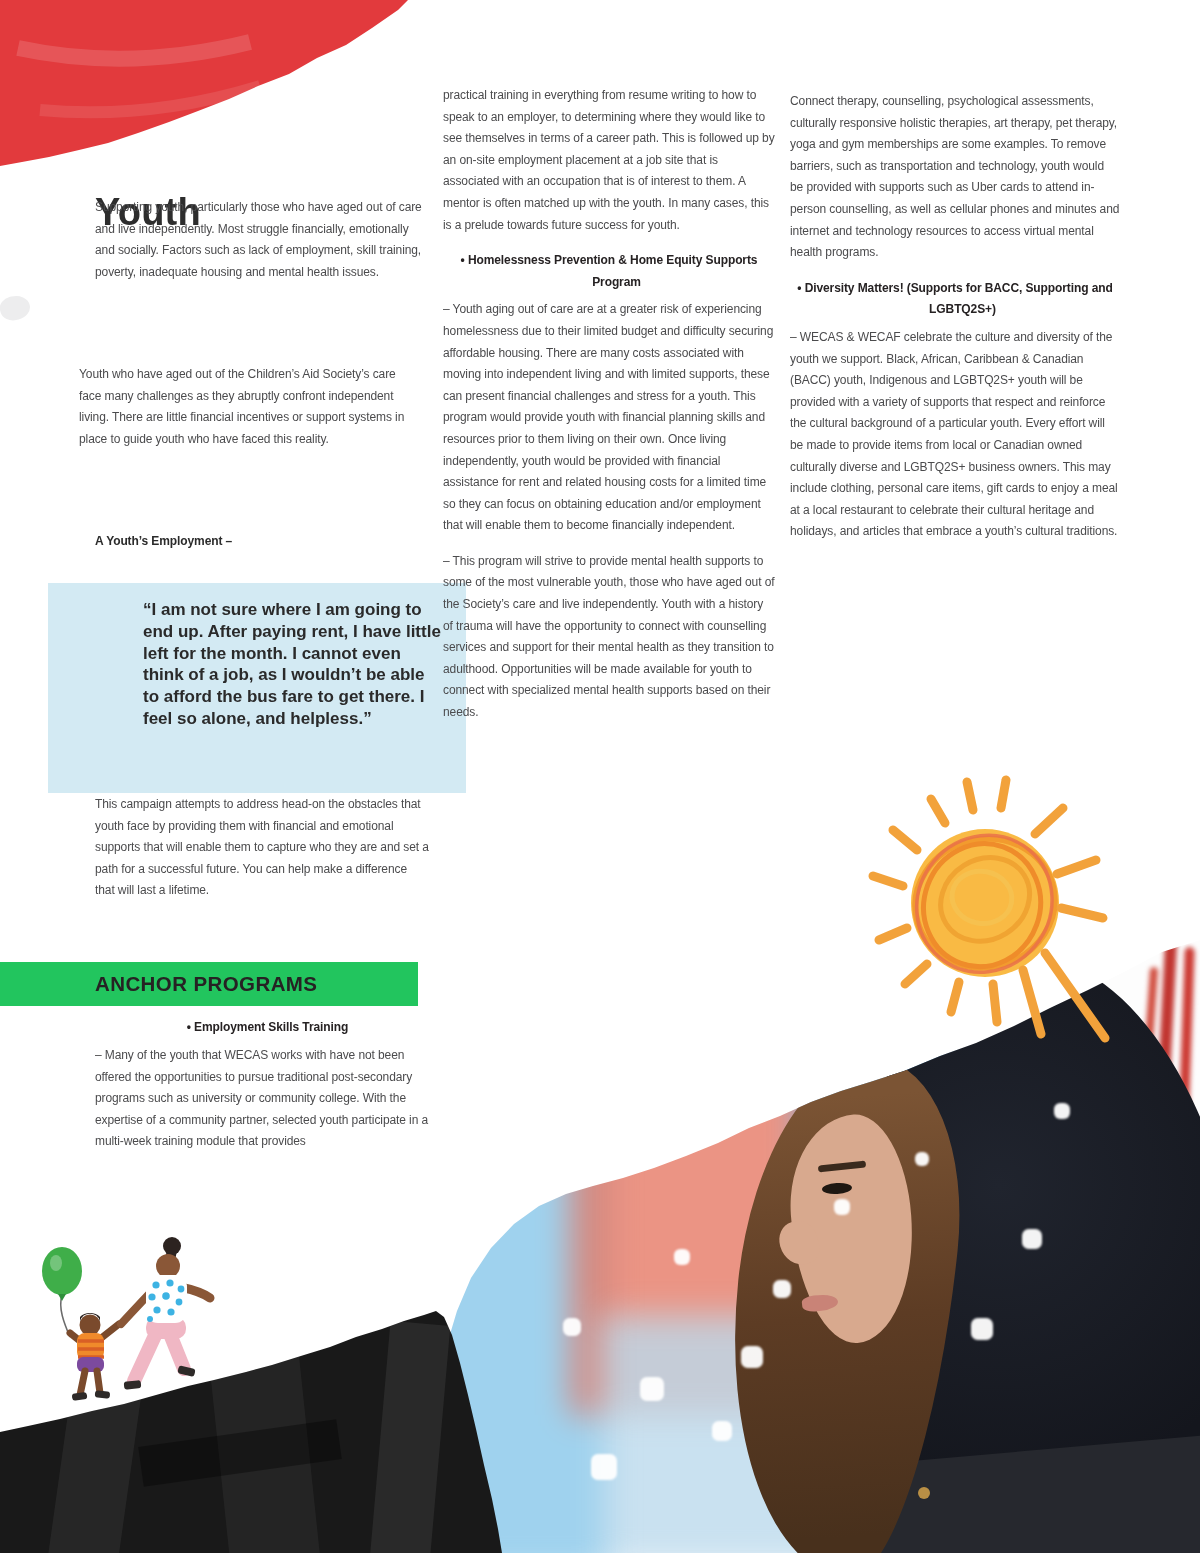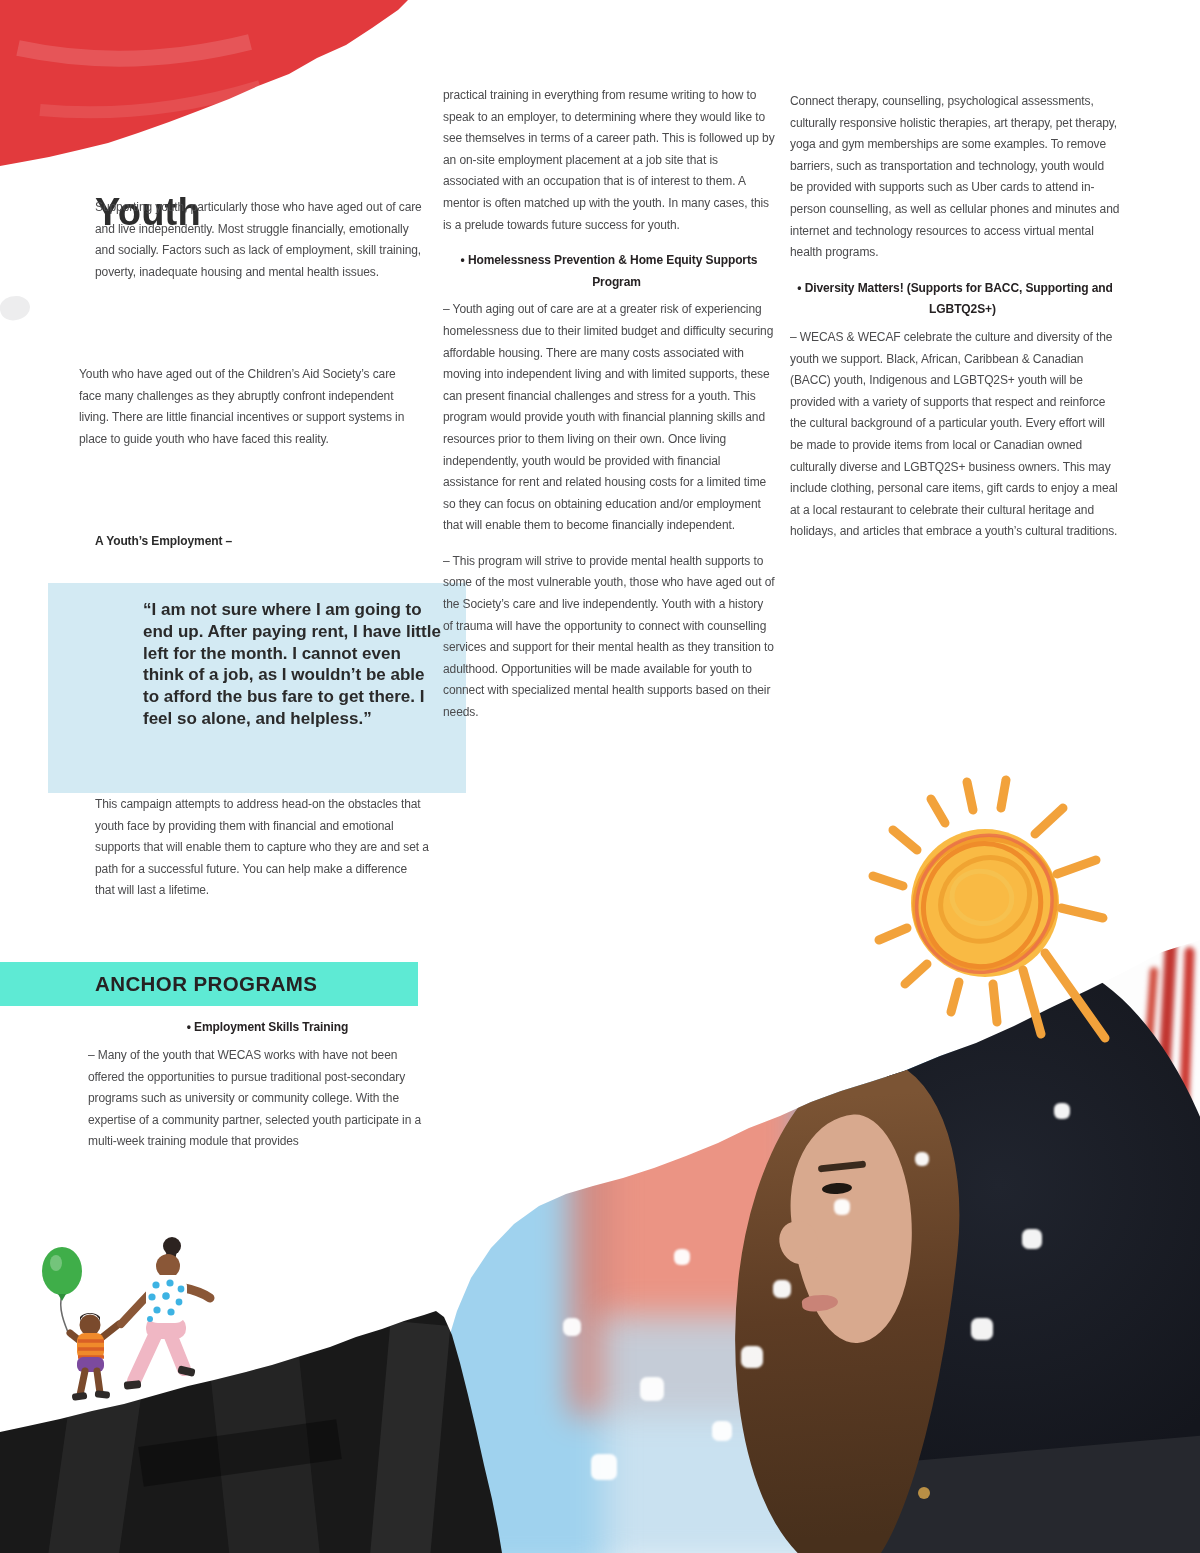--- a/index.html
+++ b/index.html
@@ -23,21 +23,21 @@
   .bold-label{font-weight:bold;color:#2b2b2b;}
   .quote-box{
     background:#d3eaf3;
     box-sizing:border-box;
     padding:16px 20px 16px 95px;
   }
   .quote-text{
     font-size:17px;line-height:21.8px;font-weight:bold;color:#2a2a2a;
   }
   .anchor-band{
-    background:#5eead4;
+    background:#22c55e;
     box-sizing:border-box;
     padding-left:95px;
     display:flex;align-items:center;
   }
   .anchor-heading{
     font-size:20.5px;font-weight:bold;color:#262223;letter-spacing:0.4px;
   }
   .col{position:absolute;}
   .col p{margin:0 0 14px 0;}
   .bullet-title{
@@ -142,21 +142,21 @@
   </div>
 
   <div class="abs z-text body-text" style="left:95px;top:794px;width:334px;">This campaign attempts to address head-on the obstacles that youth face by providing them with financial and emotional supports that will enable them to capture who they are and set a path for a successful future. You can help make a difference that will last a lifetime.</div>
 
   <div class="abs z-text anchor-band" style="left:0;top:962px;width:418px;height:44px;">
     <span class="anchor-heading">ANCHOR PROGRAMS</span>
   </div>
 
   <div class="abs z-text body-text bullet-title" style="left:95px;top:1017px;width:330px;">• Employment Skills Training</div>
 
-  <div class="abs z-text body-text" style="left:88px;top:1045px;width:334px;">– Many of the youth that WECAS works with have not been offered the opportunities to pursue traditional post-secondary programs such as university or community college. With the expertise of a community partner, selected youth participate in a multi-week training module that provides</div>
+  <div class="abs z-text body-text" style="left:95px;top:1045px;width:334px;">– Many of the youth that WECAS works with have not been offered the opportunities to pursue traditional post-secondary programs such as university or community college. With the expertise of a community partner, selected youth participate in a multi-week training module that provides</div>
 
   <div class="col z-text body-text" style="left:443px;top:85px;width:332px;">
     <p>practical training in everything from resume writing to how to speak to an employer, to determining where they would like to see themselves in terms of a career path. This is followed up by an on-site employment placement at a job site that is associated with an occupation that is of interest to them. A mentor is often matched up with the youth. In many cases, this is a prelude towards future success for youth.</p>
     <div class="bullet-title">• Homelessness Prevention &amp; Home Equity Supports Program</div>
     <p class="prog-body">– Youth aging out of care are at a greater risk of experiencing homelessness due to their limited budget and difficulty securing affordable housing. There are many costs associated with moving into independent living and with limited supports, these can present financial challenges and stress for a youth. This program would provide youth with financial planning skills and resources prior to them living on their own. Once living independently, youth would be provided with financial assistance for rent and related housing costs for a limited time so they can focus on obtaining education and/or employment that will enable them to become financially independent.</p>
     <p class="prog-body">– This program will strive to provide mental health supports to some of the most vulnerable youth, those who have aged out of the Society’s care and live independently. Youth with a history of trauma will have the opportunity to connect with counselling services and support for their mental health as they transition to adulthood. Opportunities will be made available for youth to connect with specialized mental health supports based on their needs.</p>
   </div>
 
   <div class="col z-text body-text" style="left:790px;top:91px;width:330px;">
     <p>Connect therapy, counselling, psychological assessments, culturally responsive holistic therapies, art therapy, pet therapy, yoga and gym memberships are some examples. To remove barriers, such as transportation and technology, youth would be provided with supports such as Uber cards to attend in-person counselling, as well as cellular phones and minutes and internet and technology resources to access virtual mental health programs.</p>

